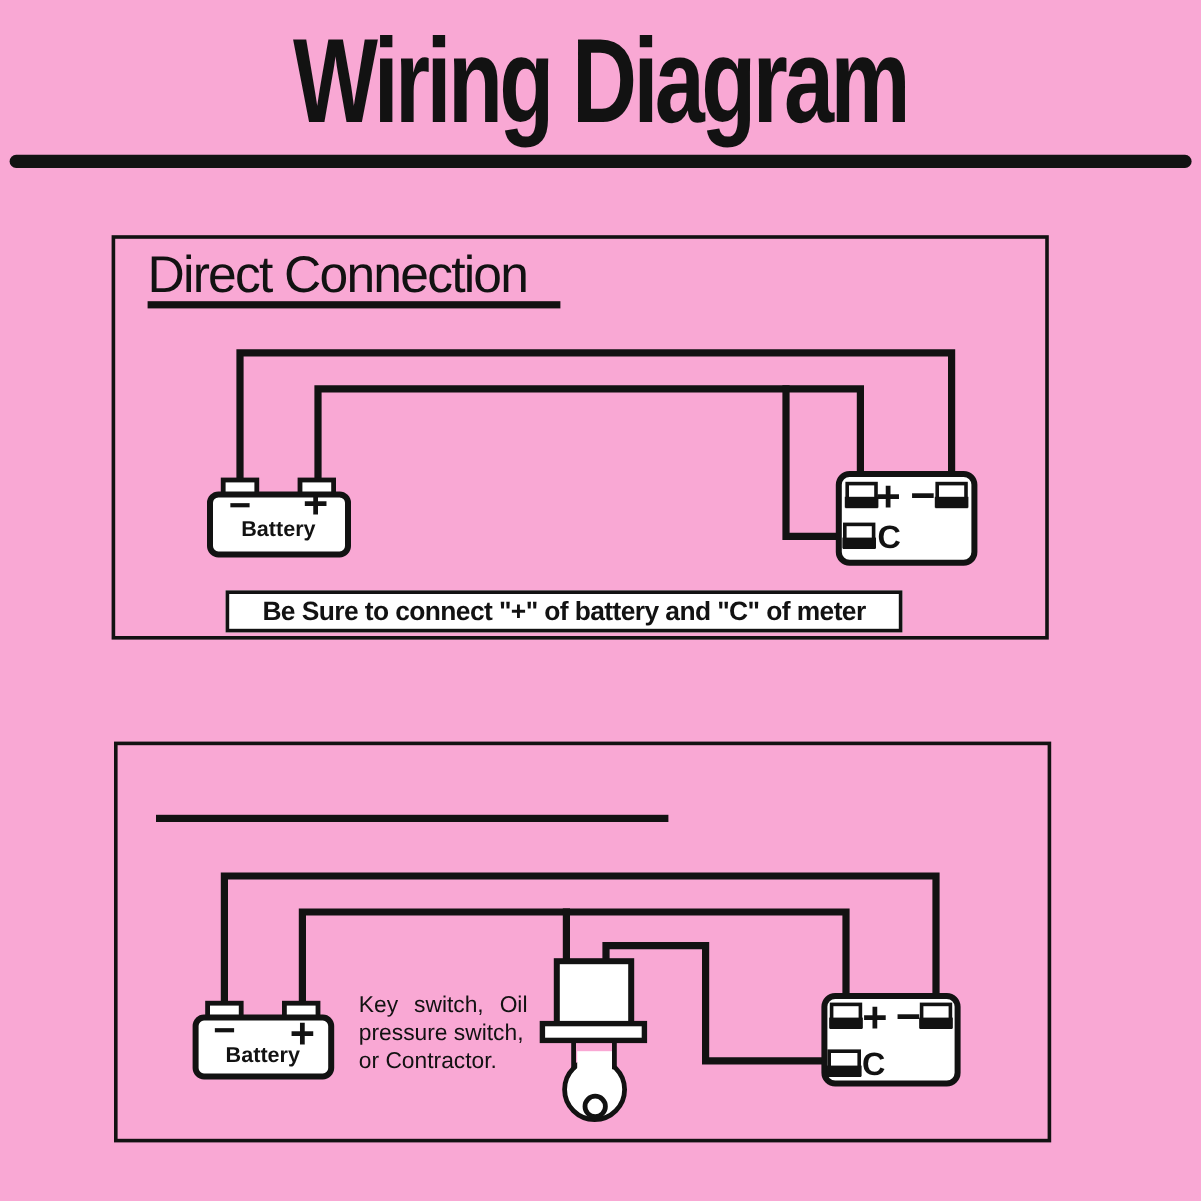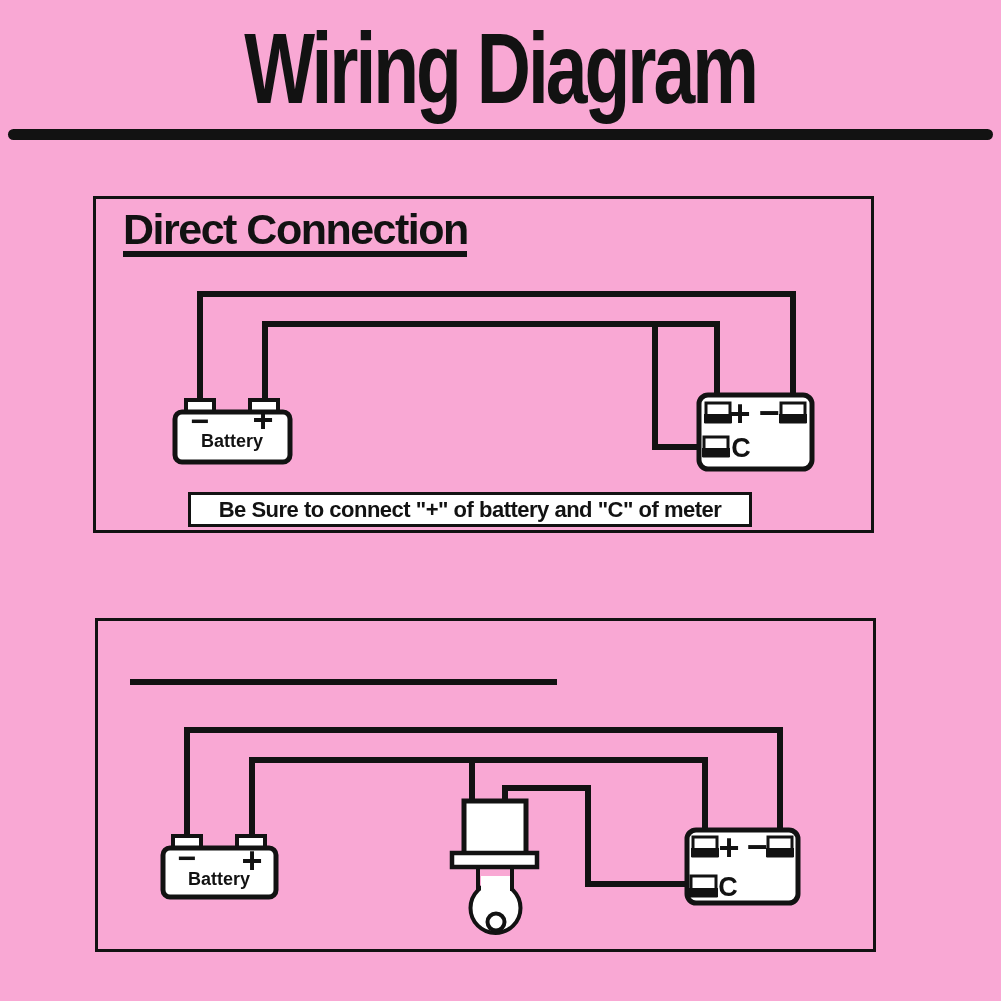--- a/index.html
+++ b/index.html
@@ -9,21 +9,21 @@
   }
   .title{position:absolute;top:16px;left:0;width:1001px;text-align:center;}
   .title > span{
     display:inline-block;font-size:100px;font-weight:bold;letter-spacing:-4px;
     line-height:1.05;transform:scaleX(0.75);transform-origin:center;white-space:nowrap;color:#121212;
   }
   .title-rule{position:absolute;left:8px;top:129px;width:985px;height:11px;background:#121212;border-radius:6px;}
   .panel{position:absolute;border:3px solid #121212;background:transparent;box-sizing:border-box;}
   .panel-1{left:93px;top:196px;width:781px;height:337px;}
   .panel-2{left:95px;top:618px;width:781px;height:334px;}
-  .panel-title{position:absolute;font-size:43px;font-weight:bold;letter-spacing:-1.5px;white-space:nowrap;color:#121212;}
+  .panel-title{position:absolute;font-size:43px;font-weight:normal;letter-spacing:-1.5px;white-space:nowrap;color:#121212;}
   .underline{position:absolute;height:6px;background:#121212;}
   svg.wires{position:absolute;left:0;top:0;}
   .lbl{
     position:absolute;transform:translate(-50%,-50%);font-weight:bold;color:#121212;
     white-space:nowrap;line-height:1;
   }
   .batt-name{font-size:18px;text-align:right;}
   .sign-sm{font-size:32px;}
   .sign-lg{font-size:36px;}
   .c-lbl{font-size:27px;}
@@ -107,18 +107,23 @@
   <div class="note-box">
     <span>Be Sure to connect "+" of battery and "C" of meter</span>
   </div>
 
   <div class="underline" style="left:130px;top:679px;width:427px;"></div>
 
   <span class="lbl sign-sm" style="left:187px;top:858px;">−</span>
   <span class="lbl sign-lg" style="left:252px;top:861px;">+</span>
   <span class="lbl batt-name" style="left:219px;top:879px;">Battery</span>
 
+  <div class="switch-note">
+    <span class="justified">Key switch, Oil</span>
+    <span>pressure switch,</span>
+    <span>or Contractor.</span>
+  </div>
 
   <span class="lbl sign-lg" style="left:729px;top:848px;">+</span>
   <span class="lbl sign-lg" style="left:757px;top:847px;">−</span>
   <span class="lbl c-lbl" style="left:728px;top:887px;">C</span>
 
 </div>
 
 </body></html>

